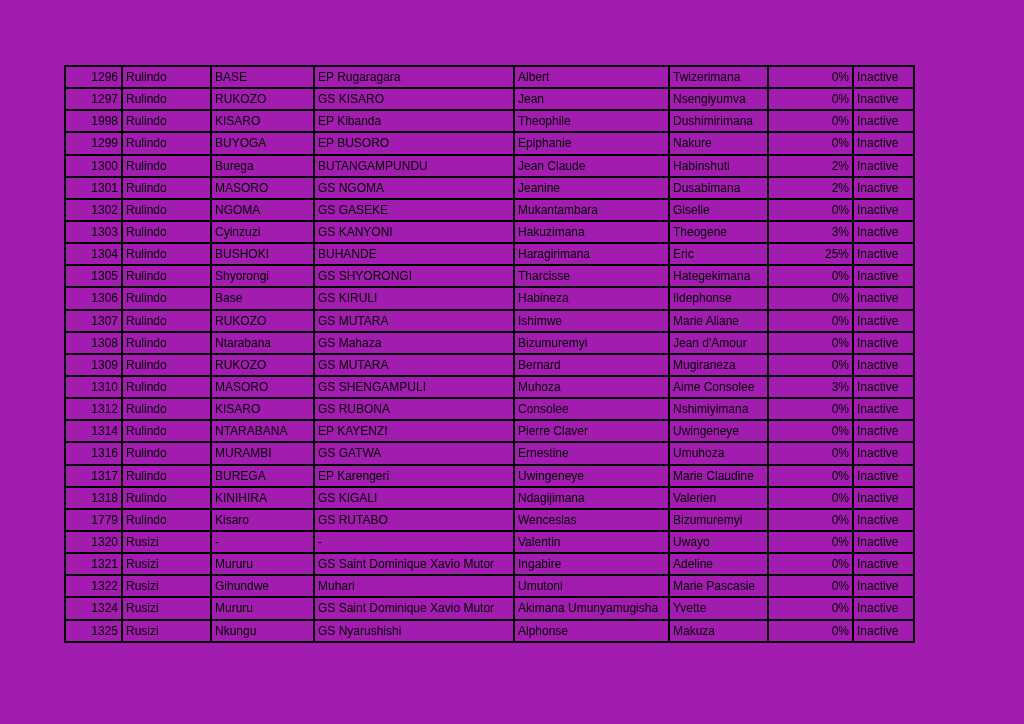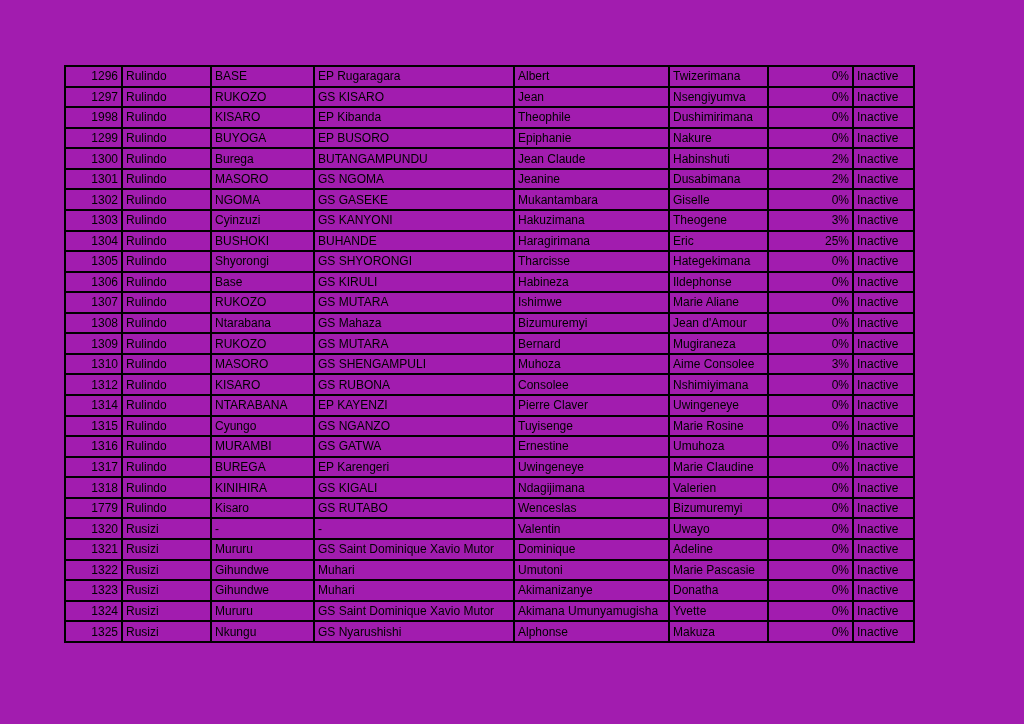--- a/index.html
+++ b/index.html
@@ -219,30 +219,20 @@
     <td class="col-num">1314</td>
     <td class="col-district">Rulindo</td>
     <td class="col-sector">NTARABANA</td>
     <td class="col-school">EP KAYENZI</td>
     <td class="col-first">Pierre Claver</td>
     <td class="col-last">Uwingeneye</td>
     <td class="col-pct">0%</td>
     <td class="col-status">Inactive</td>
   </tr>
         <tr>
-    <td class="col-num">1315</td>
-    <td class="col-district">Rulindo</td>
-    <td class="col-sector">Cyungo</td>
-    <td class="col-school">GS NGANZO</td>
-    <td class="col-first">Tuyisenge</td>
-    <td class="col-last">Marie Rosine</td>
-    <td class="col-pct">0%</td>
-    <td class="col-status">Inactive</td>
-  </tr>
-        <tr>
     <td class="col-num">1316</td>
     <td class="col-district">Rulindo</td>
     <td class="col-sector">MURAMBI</td>
     <td class="col-school">GS GATWA</td>
     <td class="col-first">Ernestine</td>
     <td class="col-last">Umuhoza</td>
     <td class="col-pct">0%</td>
     <td class="col-status">Inactive</td>
   </tr>
         <tr>
@@ -283,42 +273,32 @@
     <td class="col-first">Valentin</td>
     <td class="col-last">Uwayo</td>
     <td class="col-pct">0%</td>
     <td class="col-status">Inactive</td>
   </tr>
         <tr>
     <td class="col-num">1321</td>
     <td class="col-district">Rusizi</td>
     <td class="col-sector">Mururu</td>
     <td class="col-school">GS Saint Dominique Xavio Mutor</td>
-    <td class="col-first">Dominique</td>
+    <td class="col-first">Ingabire</td>
     <td class="col-last">Adeline</td>
     <td class="col-pct">0%</td>
     <td class="col-status">Inactive</td>
   </tr>
         <tr>
     <td class="col-num">1322</td>
     <td class="col-district">Rusizi</td>
     <td class="col-sector">Gihundwe</td>
     <td class="col-school">Muhari</td>
     <td class="col-first">Umutoni</td>
     <td class="col-last">Marie Pascasie</td>
-    <td class="col-pct">0%</td>
-    <td class="col-status">Inactive</td>
-  </tr>
-        <tr>
-    <td class="col-num">1323</td>
-    <td class="col-district">Rusizi</td>
-    <td class="col-sector">Gihundwe</td>
-    <td class="col-school">Muhari</td>
-    <td class="col-first">Akimanizanye</td>
-    <td class="col-last">Donatha</td>
     <td class="col-pct">0%</td>
     <td class="col-status">Inactive</td>
   </tr>
         <tr>
     <td class="col-num">1324</td>
     <td class="col-district">Rusizi</td>
     <td class="col-sector">Mururu</td>
     <td class="col-school">GS Saint Dominique Xavio Mutor</td>
     <td class="col-first">Akimana Umunyamugisha</td>
     <td class="col-last">Yvette</td>

